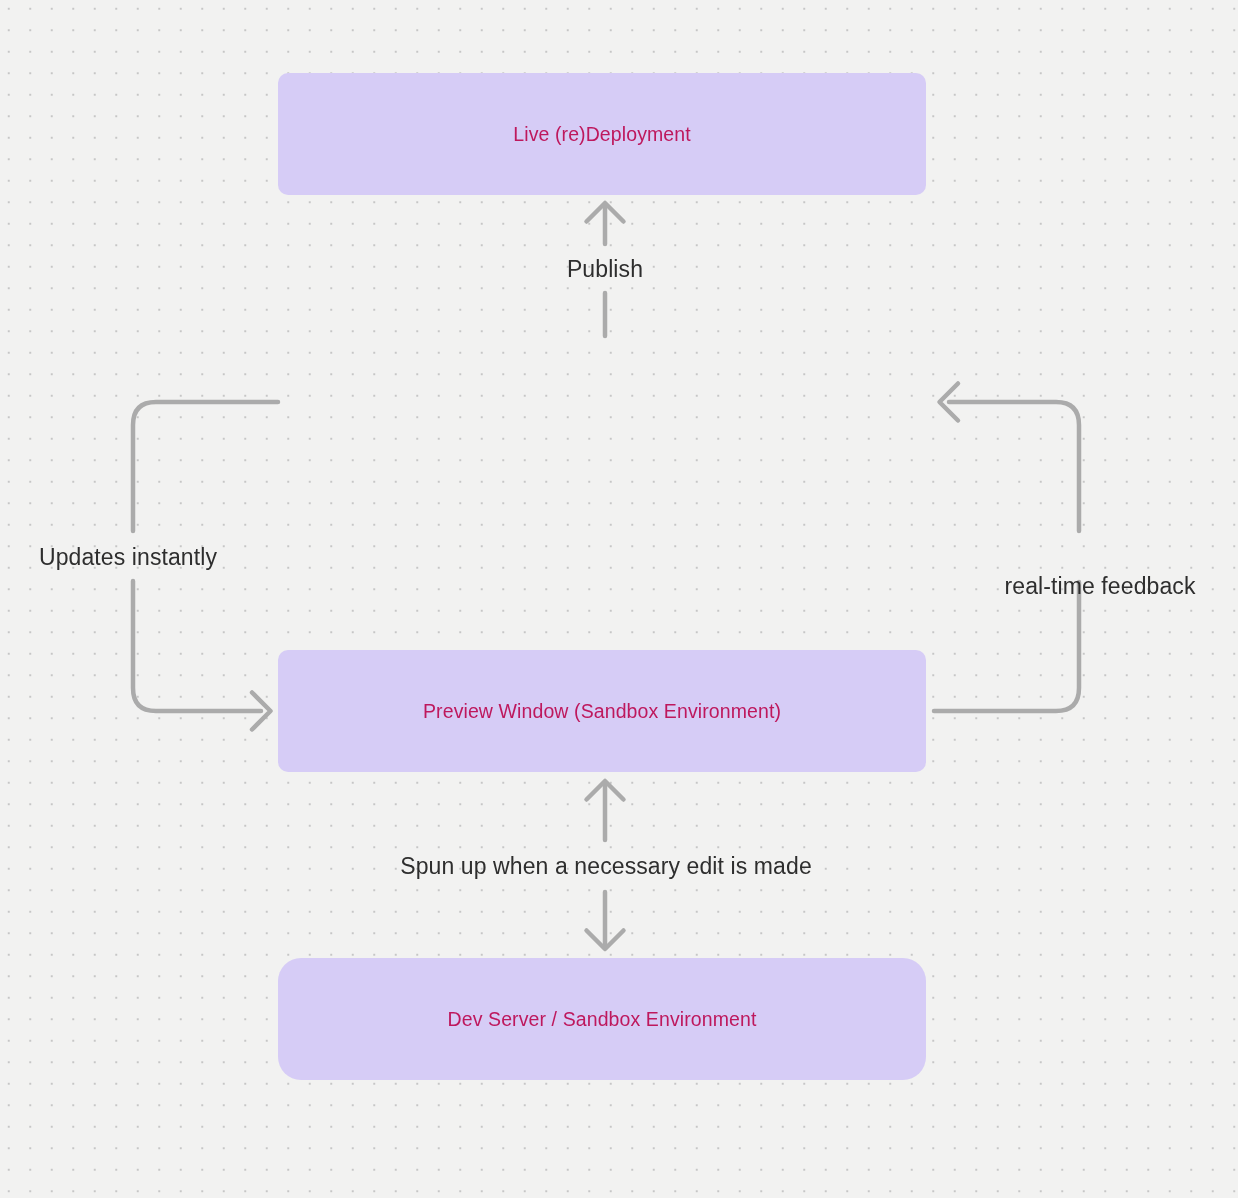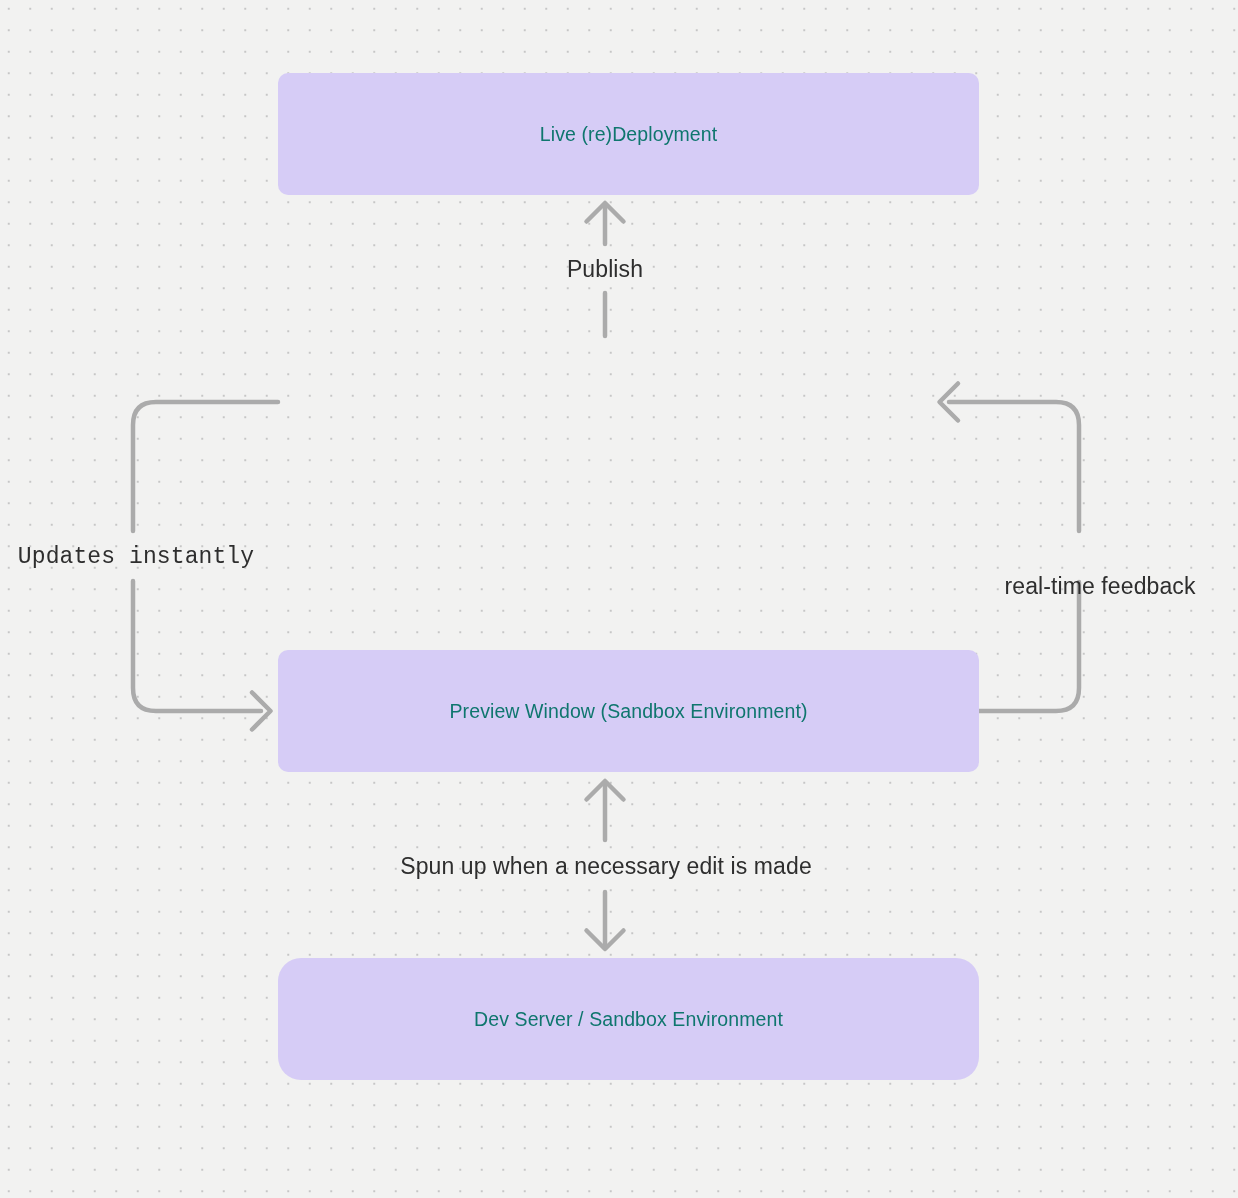--- a/index.html
+++ b/index.html
@@ -17,45 +17,45 @@
     width: 1238px;
     height: 1198px;
     background-color: #f2f2f1;
     background-image: radial-gradient(circle, #c6c6c6 1.25px, rgba(0,0,0,0) 1.35px);
     background-size: 21.5px 21.5px;
     background-position: -2px -2px;
   }
   .node {
     position: absolute;
     left: 278px;
-    width: 701px;
+    width: 648px;
     height: 122px;
     background: #d6ccf6;
     border-radius: 10px;
     display: flex;
     align-items: center;
     justify-content: center;
     font-size: 19.5px;
-    color: #0f766e;
+    color: #be185d;
     letter-spacing: 0.1px;
   }
   .node-1 { top: 73px; }
   .node-2 { top: 341px; }
   .node-3 { top: 650px; }
   .node-4 { top: 958px; border-radius: 23px; }
   .edge-label {
     position: absolute;
     transform: translate(-50%, -50%);
     white-space: nowrap;
     font-size: 23px;
     color: #2e2e2e;
     letter-spacing: 0.1px;
   }
   .label-publish   { left: 605px;  top: 269px; }
-  .label-updates   { left: 136px;  top: 557px; font-family: Liberation Mono, monospace; }
+  .label-updates   { left: 128px;  top: 557px; }
   .label-feedback  { left: 1100px; top: 557px; margin-top: 29px; }
   .label-spunup    { left: 606px;  top: 866px; }
   svg.arrows {
     position: absolute;
     inset: 0;
     pointer-events: none;
   }
   svg.arrows path {
     fill: none;
     stroke: #ababab;

